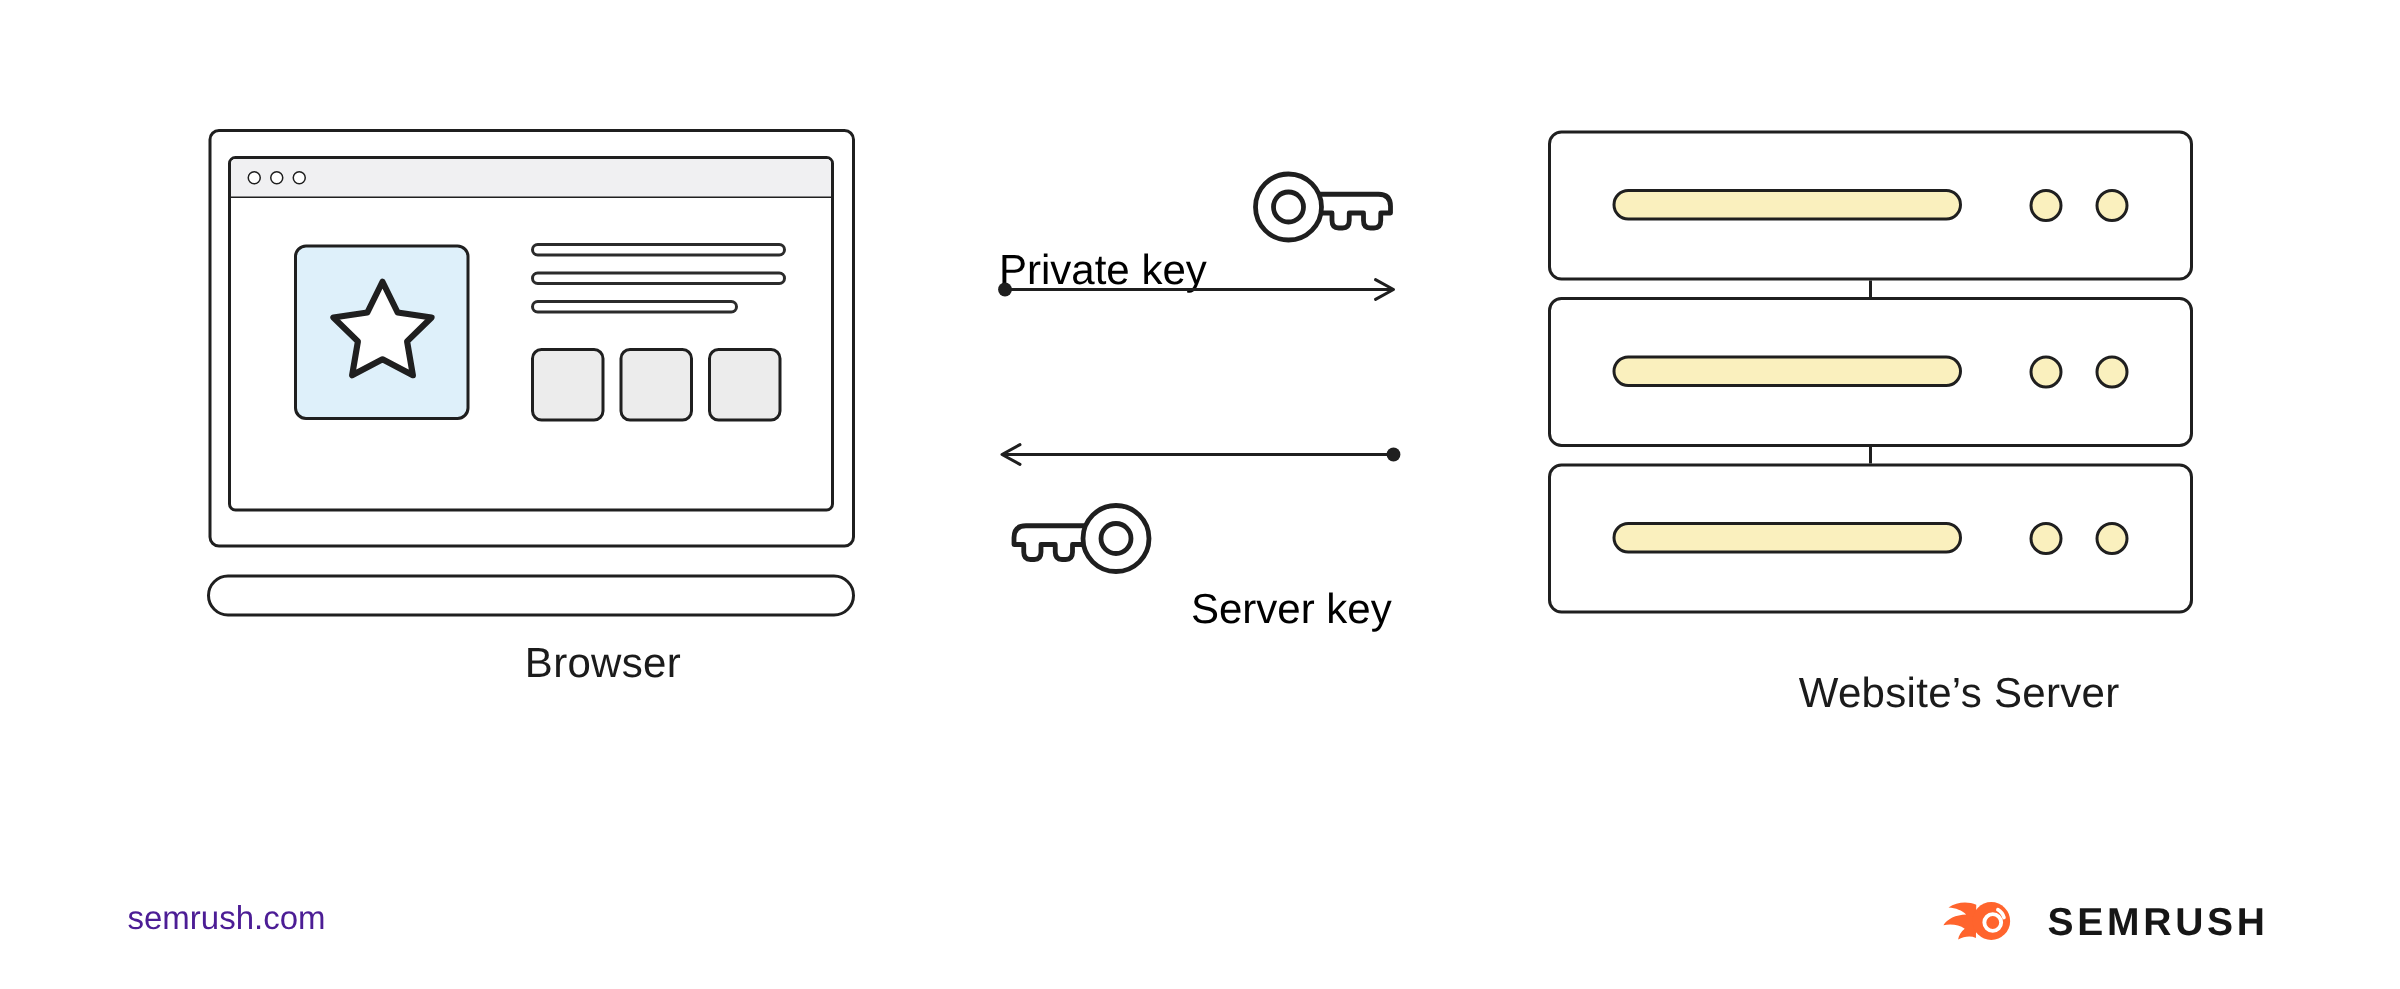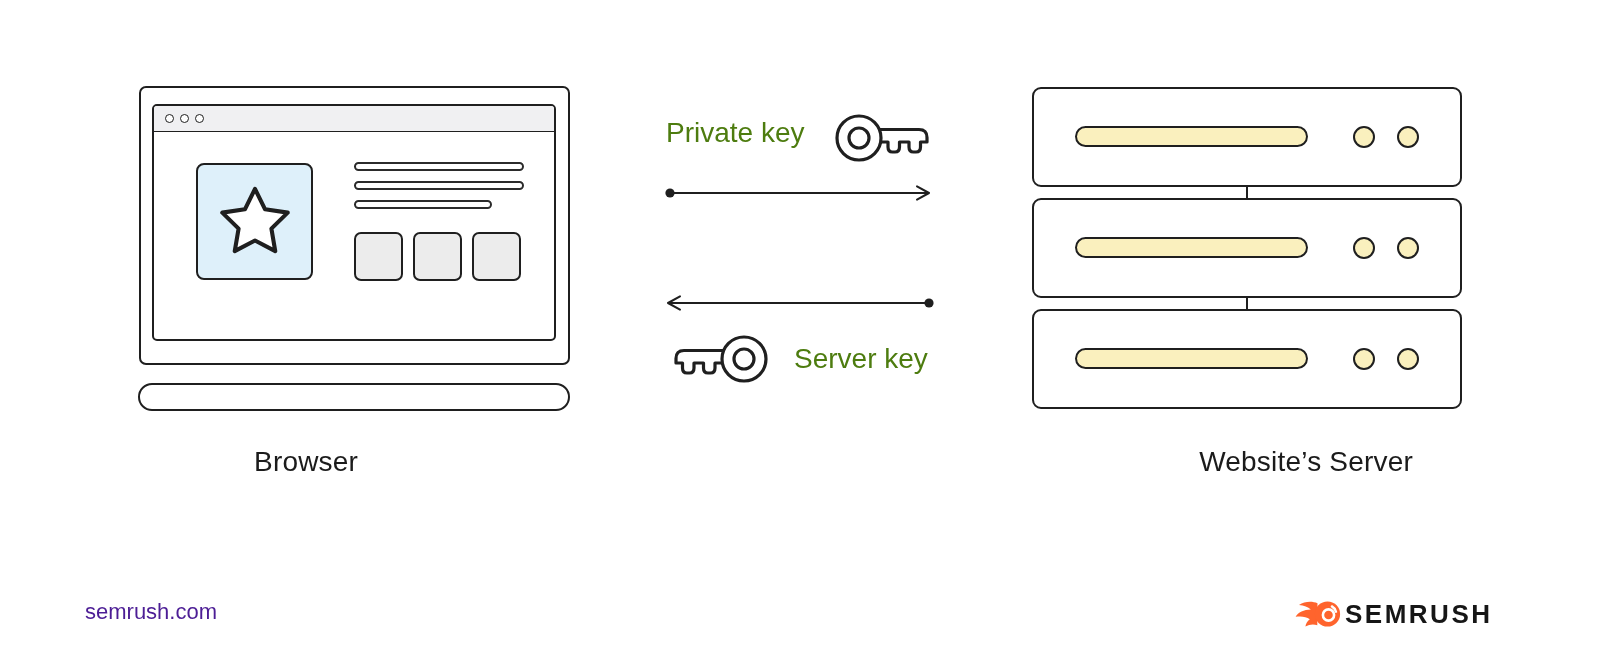--- a/index.html
+++ b/index.html
@@ -42,25 +42,25 @@
     width:49px; height:49px; background:var(--button-gray,#ececec);
     border:2px solid var(--stroke,#1f1f1f); border-radius:7px;
   }
   .laptop-base {
     left:138px; top:383px; width:432px; height:28px;
     border:2.5px solid var(--stroke,#1f1f1f); border-radius:15px; background:#fff;
   }
 
   
   .caption { font-size:28px; line-height:32px; color:#1b1b1b; letter-spacing:.2px; }
-  .browser-label { left:254px; top:446px; width:200px; text-align:left; }
+  .browser-label { left:254px; top:426px; width:200px; text-align:right; }
   .server-label  { left:1083px; top:446px; width:330px; text-align:right; }
 
   
-  .key-label { font-size:28px; line-height:32px; color:#4d7c0f; }
+  .key-label { font-size:28px; line-height:32px; color:#000000;margin-top:47px; }
   .private-label { left:666px; top:117px; }
   .public-label  { left:794px; top:343px; }
   .key-svg { color:var(--stroke,#1f1f1f); }
   .key-private { left:835px; top:112px; }
   .key-public  { left:672px; top:333px; transform:scaleX(-1); }
   .arrow-svg { color:var(--stroke,#1f1f1f); }
   .arrow-1 { left:660px; top:183px; }
   .arrow-2 { left:655px; top:293px; }
 
   
@@ -78,21 +78,21 @@
   .rack-light {
     position:absolute; top:37px; width:22px; height:22px; border-radius:50%;
     background:var(--accent-yellow,#faf0be); border:2px solid var(--stroke,#1f1f1f);
   }
   .light-a { left:319px; } .light-b { left:363px; }
   .rack-connector { position:absolute; left:214px; width:2px; height:11px; background:var(--stroke,#1f1f1f); }
   .conn-1 { top:100px; } .conn-2 { top:211px; }
 
   
   .site-url { left:85px; top:597px; font-size:22px; line-height:30px; color:#4c1d95; }
-  .brand { left:1295px; top:600px; display:flex; align-items:center; gap:4px; height:28px; }
+  .brand { left:1295px; top:600px; display:flex; align-items:center; gap:24px; height:28px; }
   .brand-word {
     font-size:26px; font-weight:800; letter-spacing:2.5px; line-height:28px; color:#161616;
   }
 </style>
 </head>
 <body>
 
 <div class="canvas">
 
   <div class="abs laptop-screen"></div>

